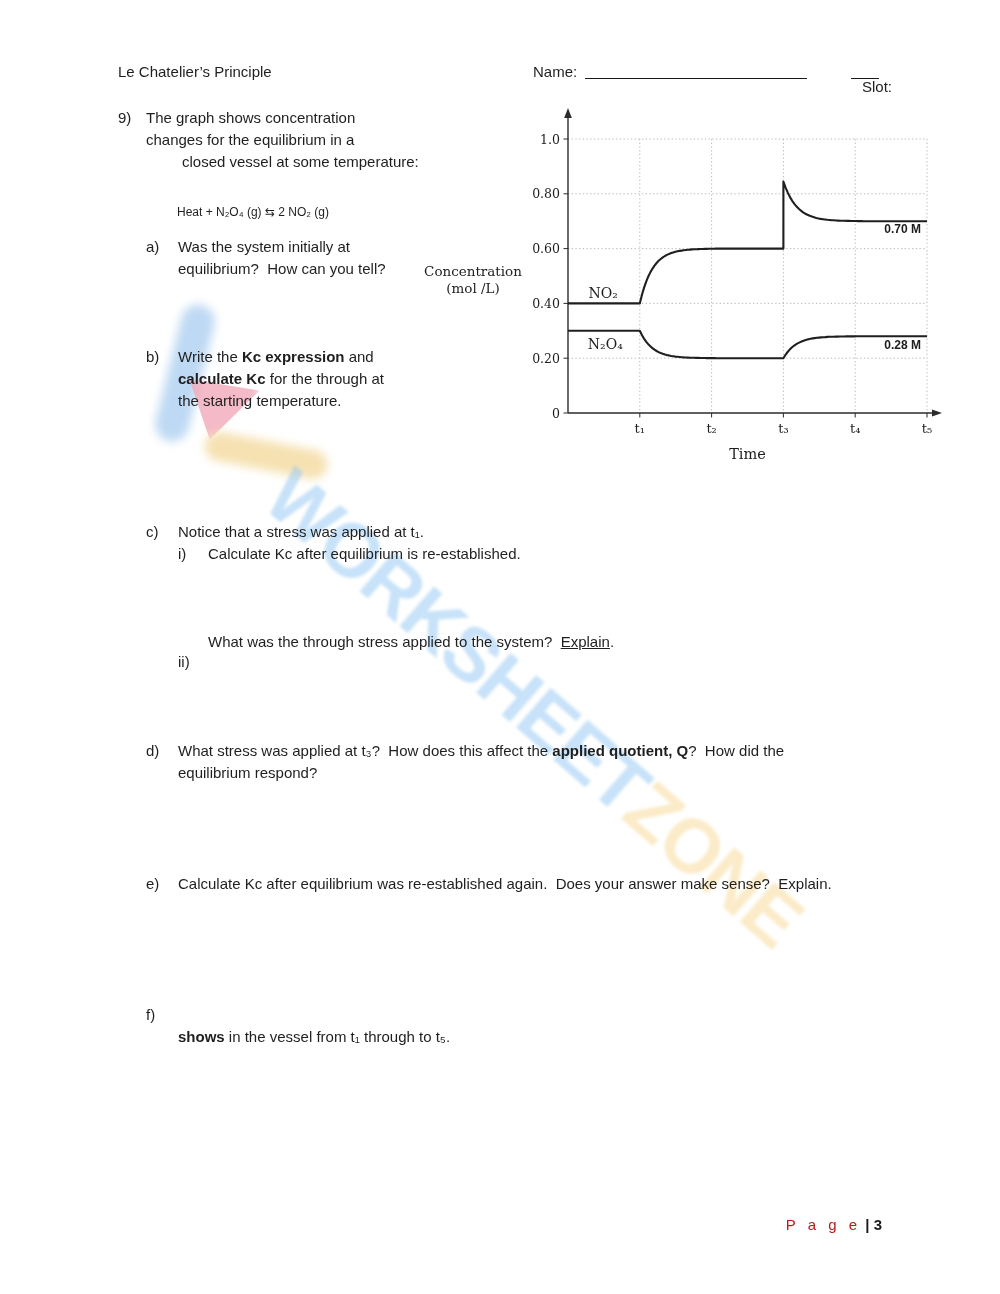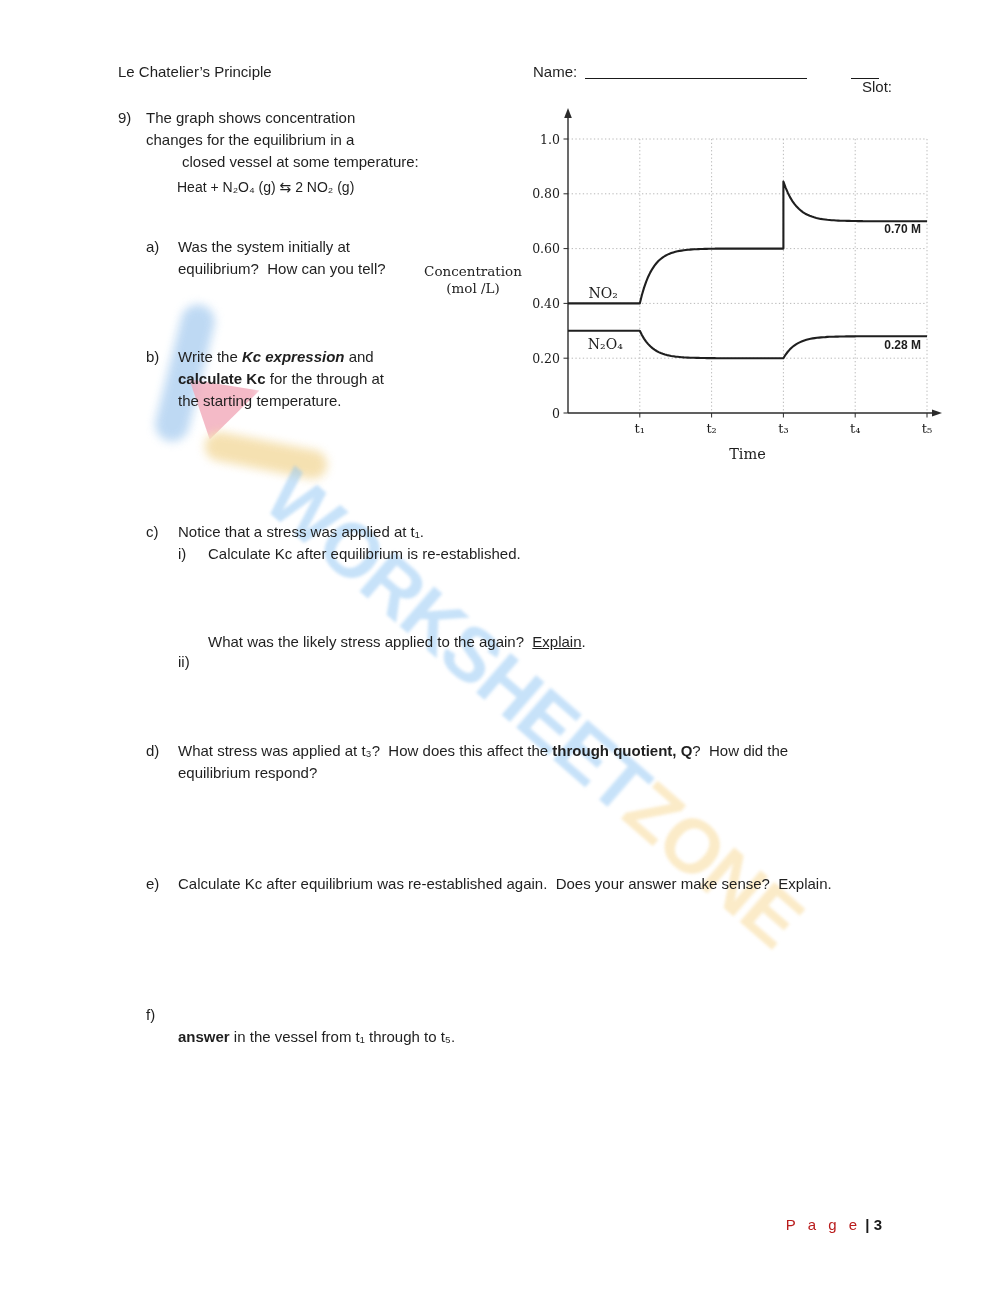--- a/index.html
+++ b/index.html
@@ -42,28 +42,28 @@
     <div class="t" style="left:118px;top:61px;">Le Chatelier’s Principle</div>
     <div class="t" style="left:533px;top:61px;">Name:</div>
     <div class="blank" style="left:585px;top:62px;width:222px;"></div>
     <div class="t" style="left:862px;top:61px;margin-top:15px;">Slot:</div>
     <div class="blank" style="left:851px;top:62px;width:28px;"></div>
 
     <div class="t" style="left:118px;top:107px;">9)</div>
     <div class="t" style="left:146px;top:107px;">The graph shows concentration</div>
     <div class="t" style="left:146px;top:129px;">changes for the equilibrium in a</div>
     <div class="t" style="left:146px;top:151px;margin-left:36px;">closed vessel at some temperature:</div>
-    <div class="t" style="left:177px;top:176px;font-size:14px;">Heat + N₂O₄ (g) ⇆ 2 NO₂ (g)</div>
+    <div class="t" style="left:177px;top:201px;font-size:12px;">Heat + N₂O₄ (g) ⇆ 2 NO₂ (g)</div>
 
     <div class="t" style="left:146px;top:236px;">a)</div>
     <div class="t" style="left:178px;top:236px;">Was the system initially at</div>
     <div class="t" style="left:178px;top:258px;">equilibrium?  How can you tell?</div>
 
     <div class="t" style="left:146px;top:346px;">b)</div>
-    <div class="t" style="left:178px;top:346px;"><span>Write the </span><span style="font-weight: 700; font-style: italic;">Kc expression</span><span> and</span></div>
+    <div class="t" style="left:178px;top:346px;"><span>Write the </span><span style="font-weight: 700;">Kc expression</span><span> and</span></div>
     <div class="t" style="left:178px;top:368px;"><span style="font-weight: 700;">calculate Kc</span><span> for the through at</span></div>
     <div class="t" style="left:178px;top:390px;"><span>the starting temperature.</span></div>
 
     <div class="ylab">
       <div>Concentration</div>
       <div>(mol /L)</div>
     </div>
     <div class="chart-wrap">
       <svg id="chart-svg" width="430" height="380" viewBox="0 0 430 380">
           <line x1="38" y1="263.2" x2="397" y2="263.2" stroke="#b0b0b0" stroke-width="0.9" stroke-dasharray="1.3 2.4"></line>
@@ -110,28 +110,28 @@
           <text x="372.588" y="137.54999999999998" text-anchor="middle" fill="#1d1d1d" style="font-family: &quot;Liberation Sans&quot;, &quot;DejaVu Sans&quot;, sans-serif; font-size: 12px; font-weight: 700;">0.70 M</text>
           <text x="372.588" y="254" text-anchor="middle" fill="#1d1d1d" style="font-family: &quot;Liberation Sans&quot;, &quot;DejaVu Sans&quot;, sans-serif; font-size: 12px; font-weight: 700;">0.28 M</text>
         </svg>
     </div>
 
     <div class="t" style="left:146px;top:521px;">c)</div>
     <div class="t" style="left:178px;top:521px;">Notice that a stress was applied at t₁.</div>
     <div class="t" style="left:178px;top:543px;">i)</div>
     <div class="t" style="left:208px;top:543px;">Calculate Kc after equilibrium is re-established.</div>
     <div class="t" style="left:178px;top:631px;margin-top:20px;">ii)</div>
-    <div class="t" style="left:208px;top:631px;"><span>What was the likely stress applied to the again?  </span><span style="text-decoration: underline;">Explain</span><span>.</span></div>
+    <div class="t" style="left:208px;top:631px;"><span>What was the through stress applied to the system?  </span><span style="text-decoration: underline;">Explain</span><span>.</span></div>
 
     <div class="t" style="left:146px;top:740px;">d)</div>
-    <div class="t" style="left:178px;top:740px;"><span>What stress was applied at t₃?  How does this affect the </span><span style="font-weight: 700;">through quotient, Q</span><span>?  How did the</span></div>
+    <div class="t" style="left:178px;top:740px;"><span>What stress was applied at t₃?  How does this affect the </span><span style="font-weight: 700;">applied quotient, Q</span><span>?  How did the</span></div>
     <div class="t" style="left:178px;top:762px;"><span>equilibrium respond?</span></div>
 
     <div class="t" style="left:146px;top:873px;">e)</div>
     <div class="t" style="left:178px;top:873px;">Calculate Kc after equilibrium was re-established again.  Does your answer make sense?  Explain.</div>
 
     <div class="t" style="left:146px;top:1004px;">f)</div>
-    <div class="t" style="left:178px;top:1026px;"><span style="font-weight: 700;">answer</span><span> in the vessel from t₁ through to t₅.</span></div>
+    <div class="t" style="left:178px;top:1026px;"><span style="font-weight: 700;">shows</span><span> in the vessel from t₁ through to t₅.</span></div>
 
     <div class="footer"><span class="gray">P a g e</span><span class="num"> </span><span class="num">|</span><span class="num"> </span><span class="num">3</span></div>
 
   </div>
 </div>
 
 </body></html>

